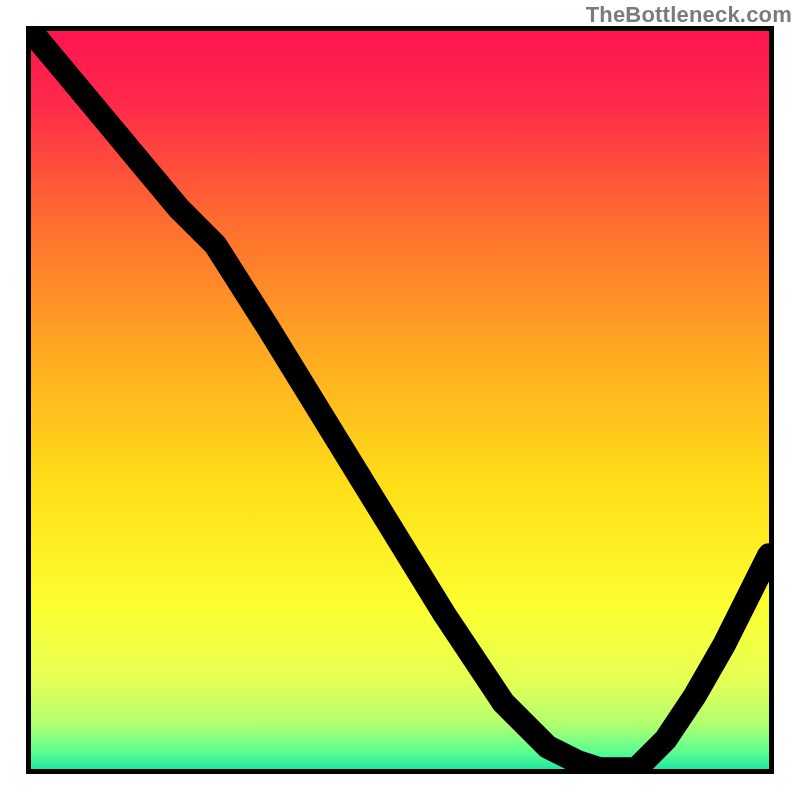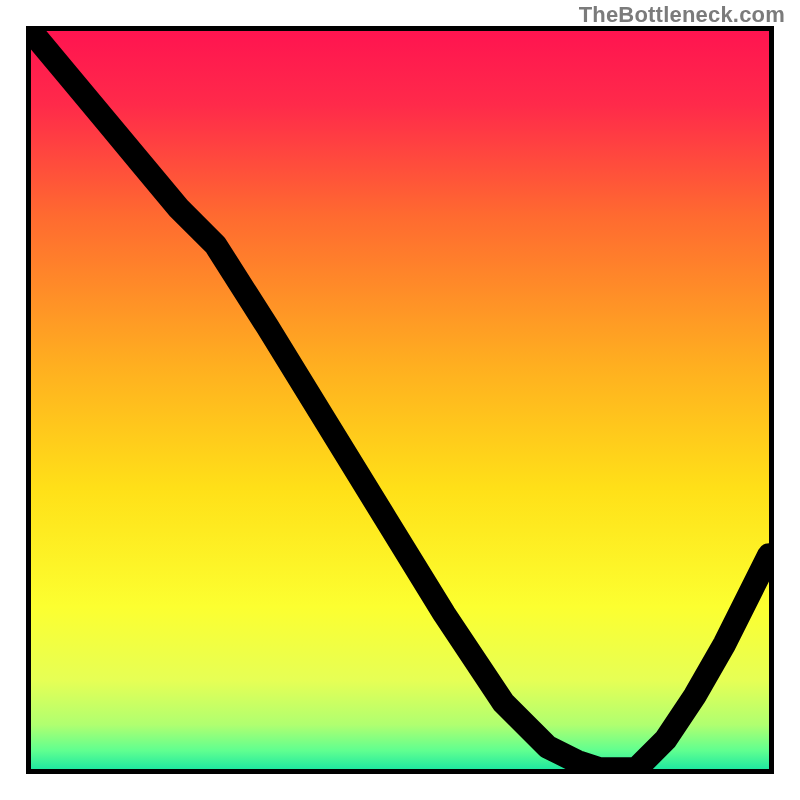--- a/index.html
+++ b/index.html
@@ -12,21 +12,21 @@
     overflow: hidden;
   }
   .outer {
     position: relative;
     width: 800px;
     height: 800px;
   }
   .watermark {
     position: absolute;
     top: 2px;
-    right: 15px;
+    right: 8px;
     font-size: 22px;
     font-weight: 600;
     color: #7b7b7b;
     letter-spacing: 0.2px;
   }
   
   .plot {
     position: absolute;
     left: 26px;
     top: 26px;

